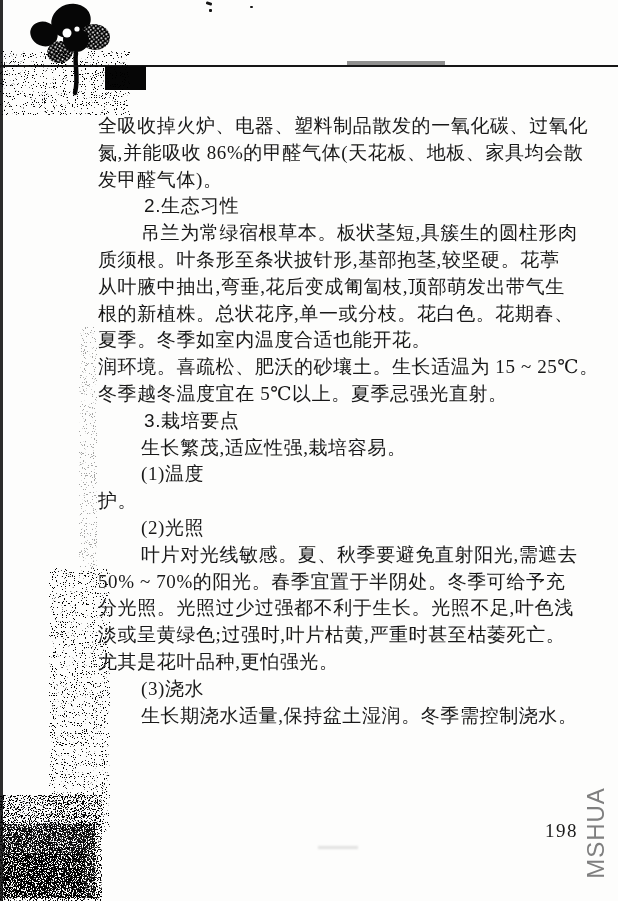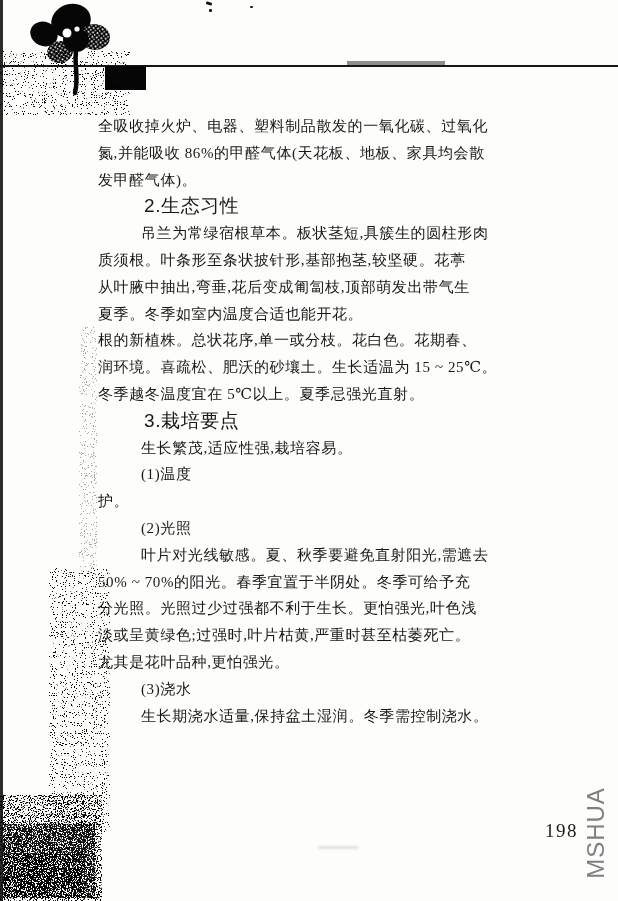--- a/index.html
+++ b/index.html
@@ -20,21 +20,21 @@
   .speck{position:absolute;background:#151515;border-radius:1px;}
   .s1{left:206px;top:2px;width:6px;height:3px;transform:rotate(18deg);}
   .s2{left:209px;top:9px;width:3px;height:3px;}
   .s3{left:250px;top:6px;width:3px;height:2px;}
 
   
   .noise{position:absolute;left:0;top:0;pointer-events:none;}
 
   
   .text-block{position:absolute;left:98px;top:113px;width:470px;z-index:2;}
-  .line{height:26.8px;line-height:26.8px;font-size:15px;letter-spacing:0.6px;
+  .line{height:26.8px;line-height:26.8px;font-size:19px;letter-spacing:0.6px;
         white-space:nowrap;color:#181818;}
   .line.indent{padding-left:43px;}
   .line.heading{padding-left:46px;font-weight:normal;
                 font-family:"Liberation Sans","DejaVu Sans",sans-serif;font-size:19px;}
 
   .page-number{position:absolute;left:98px;top:820px;width:480px;text-align:right;
                font-size:19px;letter-spacing:1.5px;color:#1a1a1a;z-index:2;}
   .pn-smudge{position:absolute;left:318px;top:846px;width:40px;height:3px;
              background:rgba(60,60,60,0.14);filter:blur(1px);}
 
@@ -100,32 +100,32 @@
   </svg>
 
   <div class="text-block">
       <div class="line normal">全吸收掉火炉、电器、塑料制品散发的一氧化碳、过氧化</div>
       <div class="line normal">氮,并能吸收 86%的甲醛气体(天花板、地板、家具均会散</div>
       <div class="line normal">发甲醛气体)。</div>
       <div class="line heading">2.生态习性</div>
       <div class="line indent">吊兰为常绿宿根草本。板状茎短,具簇生的圆柱形肉</div>
       <div class="line normal">质须根。叶条形至条状披针形,基部抱茎,较坚硬。花葶</div>
       <div class="line normal">从叶腋中抽出,弯垂,花后变成匍匐枝,顶部萌发出带气生</div>
+      <div class="line normal">根的新植株。总状花序,单一或分枝。花白色。花期春、</div>
       <div class="line normal">夏季。冬季如室内温度合适也能开花。</div>
-      <div class="line normal">根的新植株。总状花序,单一或分枝。花白色。花期春、</div>
       <div class="line normal">润环境。喜疏松、肥沃的砂壤土。生长适温为 15 ~ 25℃。</div>
       <div class="line normal">冬季越冬温度宜在 5℃以上。夏季忌强光直射。</div>
       <div class="line heading">3.栽培要点</div>
       <div class="line indent">生长繁茂,适应性强,栽培容易。</div>
       <div class="line indent">(1)温度</div>
       <div class="line normal">护。</div>
       <div class="line indent">(2)光照</div>
       <div class="line indent">叶片对光线敏感。夏、秋季要避免直射阳光,需遮去</div>
       <div class="line normal">50% ~ 70%的阳光。春季宜置于半阴处。冬季可给予充</div>
-      <div class="line normal">分光照。光照过少过强都不利于生长。更怕强光,叶色浅</div>
+      <div class="line normal">分光照。光照过少过强都不利于生长。光照不足,叶色浅</div>
       <div class="line normal">淡或呈黄绿色;过强时,叶片枯黄,严重时甚至枯萎死亡。</div>
       <div class="line normal">尤其是花叶品种,更怕强光。</div>
       <div class="line indent">(3)浇水</div>
       <div class="line indent">生长期浇水适量,保持盆土湿润。冬季需控制浇水。</div>
     </div>
 
   <div class="page-number">198</div>
   <div class="pn-smudge"></div>
 
   <div class="watermark">MSHUA</div>

